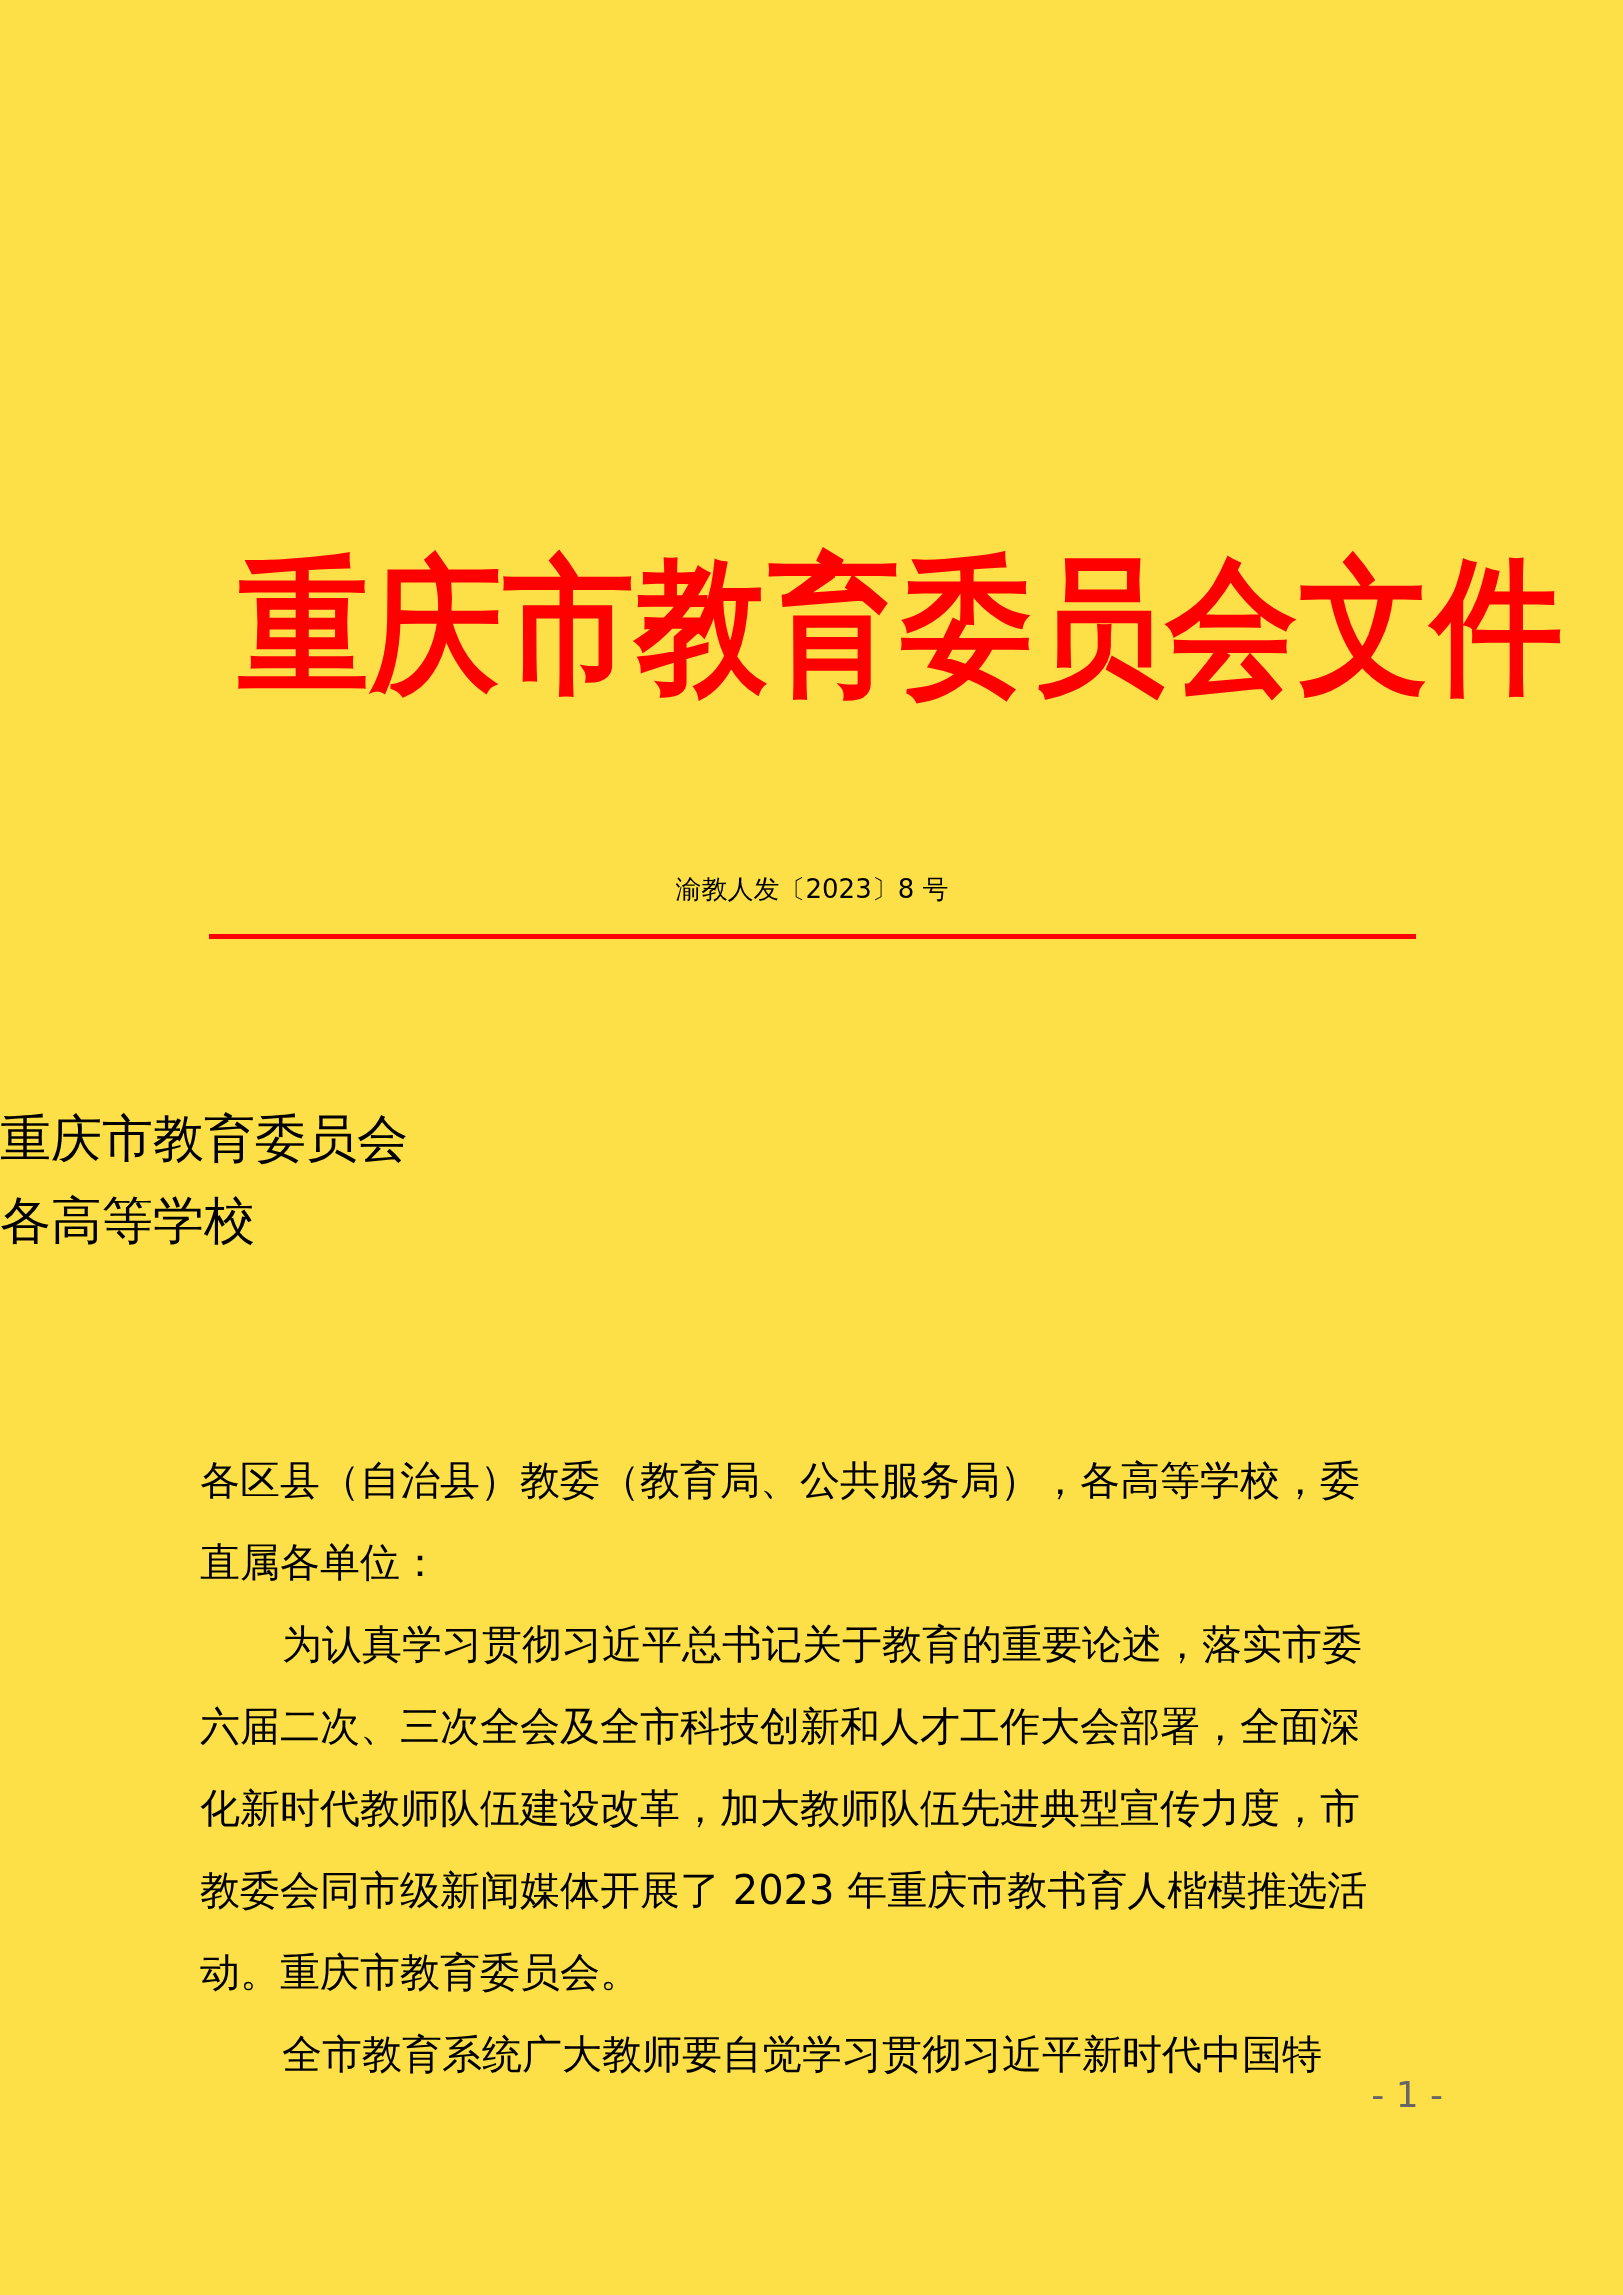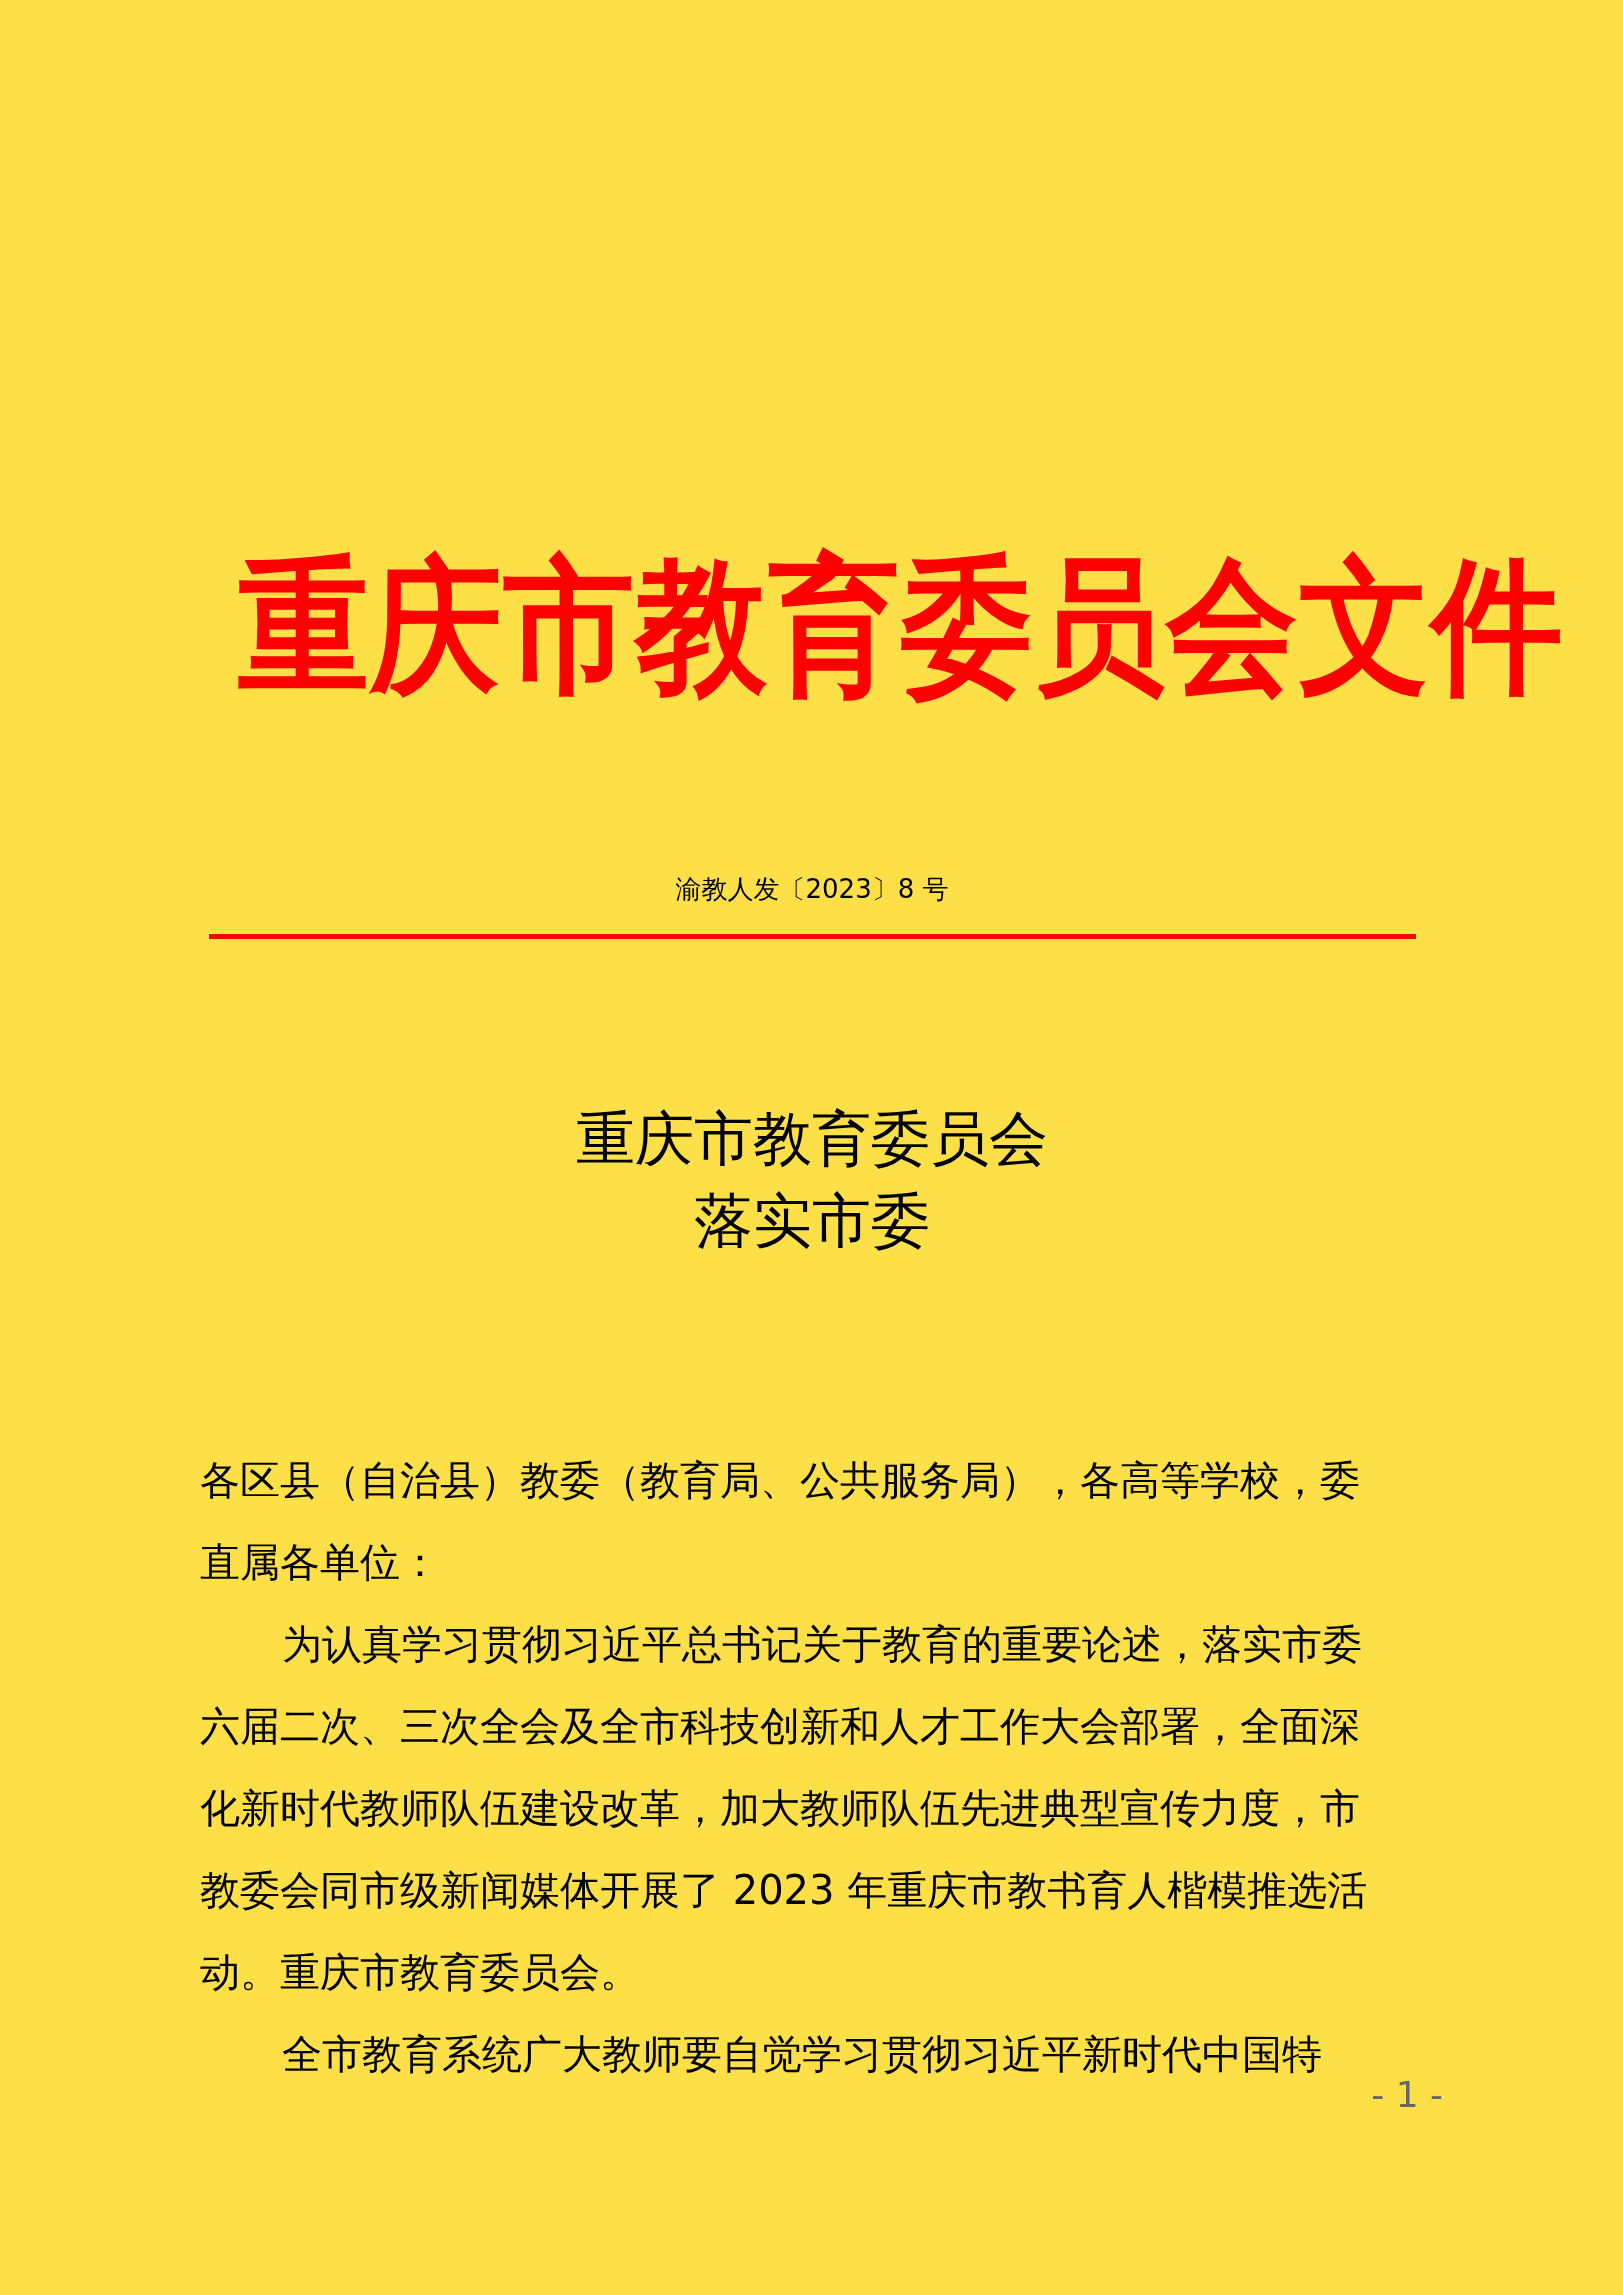--- a/index.html
+++ b/index.html
@@ -54,22 +54,22 @@
       top: 934px;
       width: 1207px;
       height: 4.8px;
       background: #ff0000;
     }
     .title-block {
       position: absolute;
       left: 0;
       top: 1098px;
       width: 1624px;
-      text-align: center;
-      font-size: 59px;
+      text-align: left;
+      font-size: 51px;
       line-height: 82px;
     }
     .title-line {
       display: block;
       white-space: nowrap;
     }
     .body-text {
       position: absolute;
       left: 200px;
       top: 1439px;
@@ -104,21 +104,21 @@
 <div class="page">
 
   <div class="red-header">重庆市教育委员会文件</div>
 
   <div class="doc-number">渝教人发〔2023〕8 号</div>
 
   <div class="red-rule"></div>
 
   <div class="title-block">
     <span class="title-line">重庆市教育委员会</span>
-    <span class="title-line">落实市委</span>
+    <span class="title-line">各高等学校</span>
   </div>
 
   <div class="body-text">
     <p class="para">
       <span class="line">各区县（自治县）教委（教育局、公共服务局），各高等学校，委</span>
       <span class="line">直属各单位：</span>
     </p>
     <p class="para">
       <span class="line" style="padding-left:82px;">为认真学习贯彻习近平总书记关于教育的重要论述，落实市委</span>
       <span class="line">六届二次、三次全会及全市科技创新和人才工作大会部署，全面深</span>

